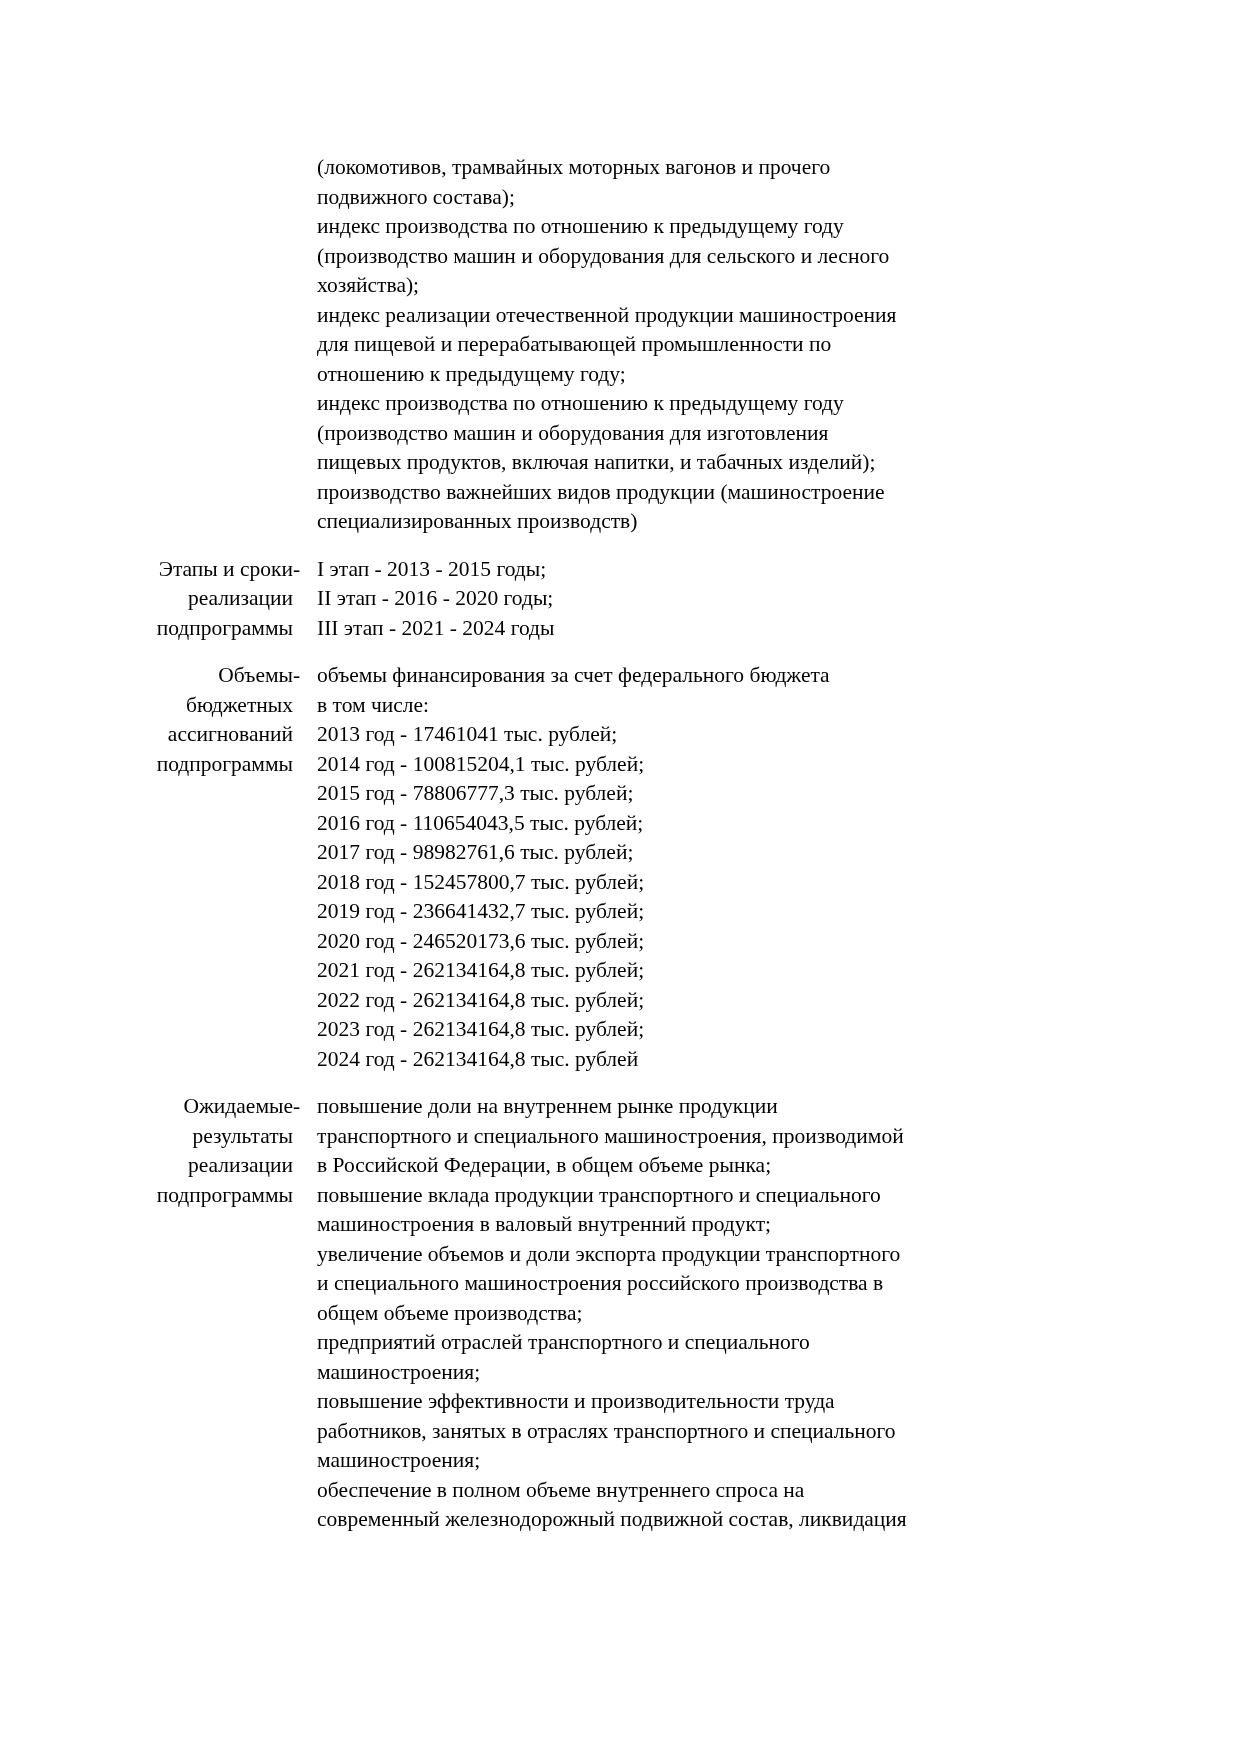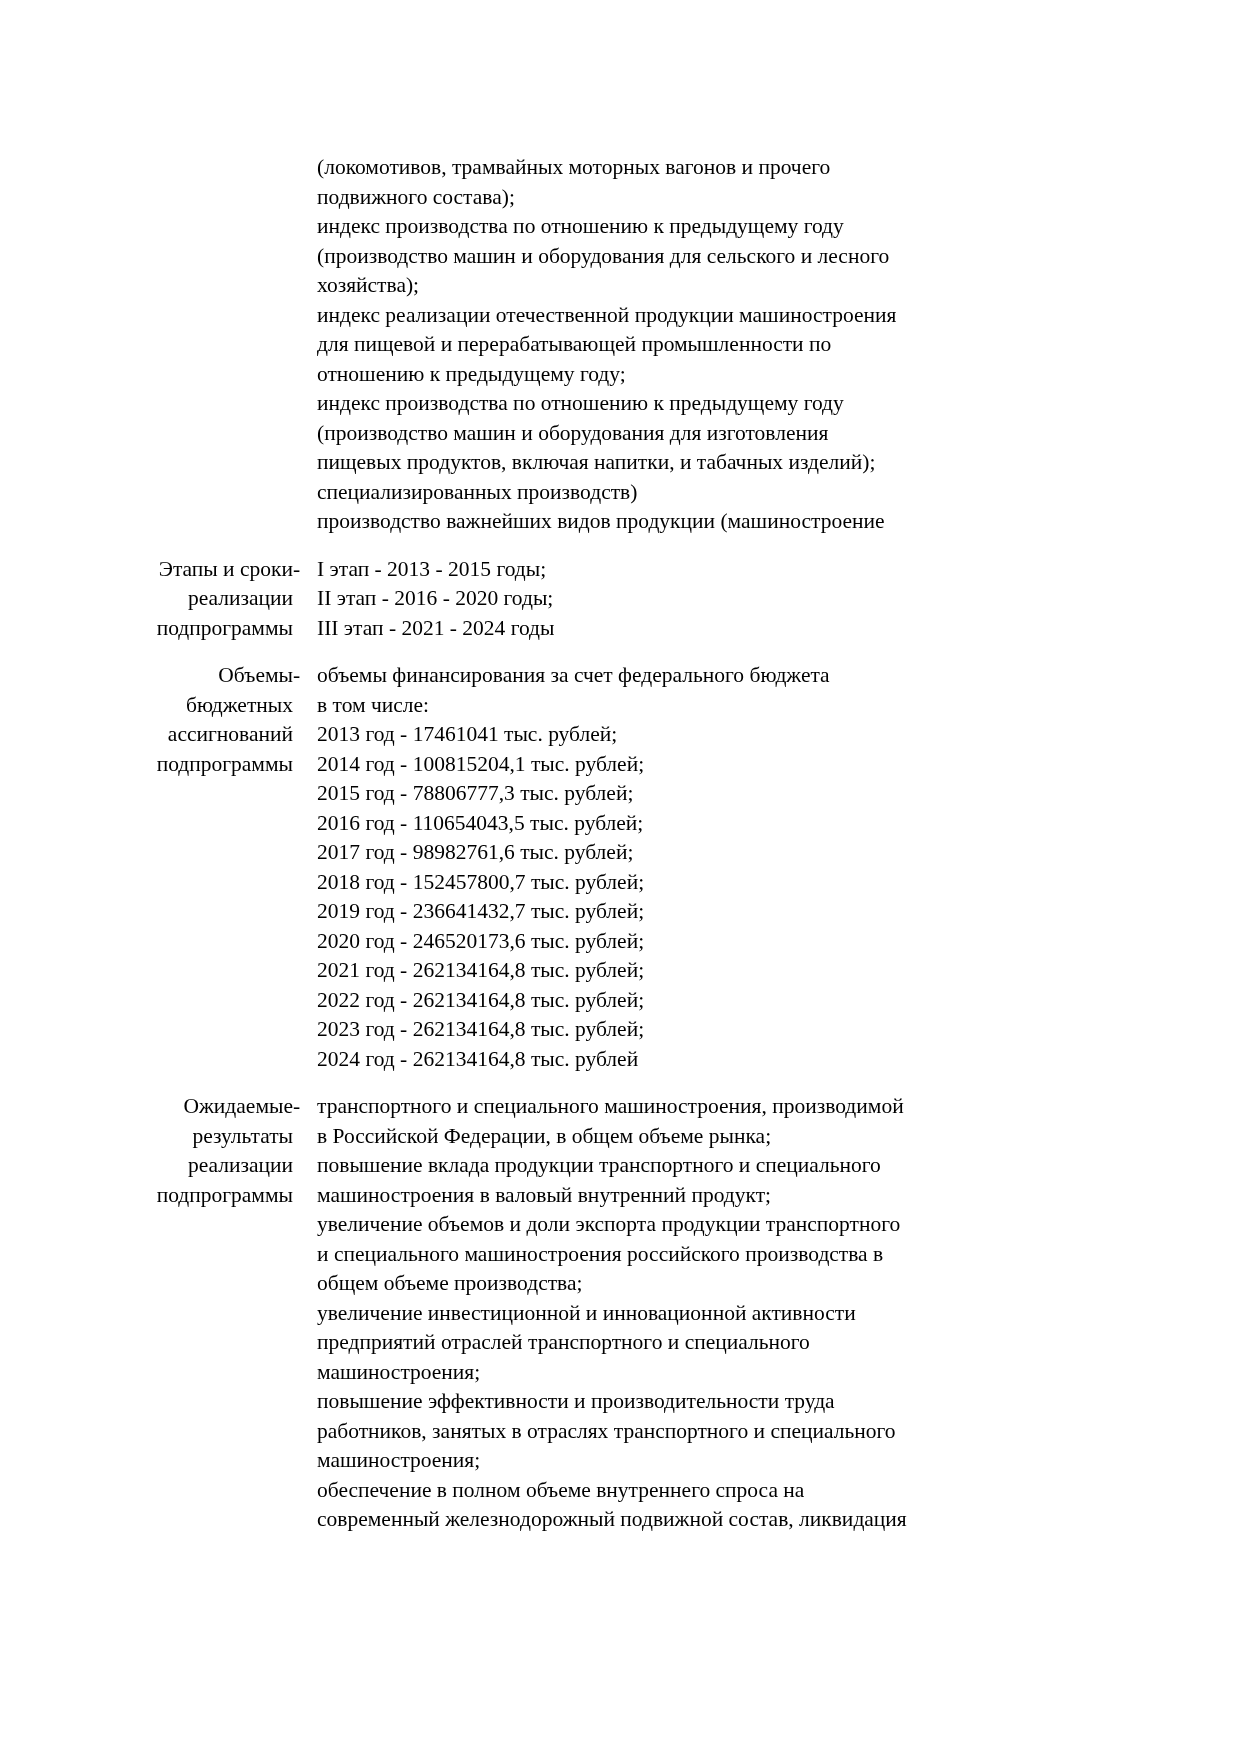--- a/index.html
+++ b/index.html
@@ -44,22 +44,22 @@
           <div class="line">подвижного состава);</div>
           <div class="line">индекс производства по отношению к предыдущему году</div>
           <div class="line">(производство машин и оборудования для сельского и лесного</div>
           <div class="line">хозяйства);</div>
           <div class="line">индекс реализации отечественной продукции машиностроения</div>
           <div class="line">для пищевой и перерабатывающей промышленности по</div>
           <div class="line">отношению к предыдущему году;</div>
           <div class="line">индекс производства по отношению к предыдущему году</div>
           <div class="line">(производство машин и оборудования для изготовления</div>
           <div class="line">пищевых продуктов, включая напитки, и табачных изделий);</div>
+          <div class="line">производство важнейших видов продукции (машиностроение</div>
           <div class="line">специализированных производств)</div>
-          <div class="line">производство важнейших видов продукции (машиностроение</div>
         </div>
   </div>
 
   <div class="row">
     <div class="label-col">
           <div class="line">Этапы и сроки</div>
           <div class="line">реализации</div>
           <div class="line">подпрограммы</div>
         </div>
     <div class="dash-col">-</div>
@@ -98,28 +98,28 @@
 
   <div class="row">
     <div class="label-col">
           <div class="line">Ожидаемые</div>
           <div class="line">результаты</div>
           <div class="line">реализации</div>
           <div class="line">подпрограммы</div>
         </div>
     <div class="dash-col">-</div>
     <div class="content-col">
+          <div class="line">повышение доли на внутреннем рынке продукции</div>
           <div class="line">транспортного и специального машиностроения, производимой</div>
           <div class="line">в Российской Федерации, в общем объеме рынка;</div>
           <div class="line">повышение вклада продукции транспортного и специального</div>
           <div class="line">машиностроения в валовый внутренний продукт;</div>
           <div class="line">увеличение объемов и доли экспорта продукции транспортного</div>
           <div class="line">и специального машиностроения российского производства в</div>
           <div class="line">общем объеме производства;</div>
-          <div class="line">увеличение инвестиционной и инновационной активности</div>
           <div class="line">предприятий отраслей транспортного и специального</div>
           <div class="line">машиностроения;</div>
           <div class="line">повышение эффективности и производительности труда</div>
           <div class="line">работников, занятых в отраслях транспортного и специального</div>
           <div class="line">машиностроения;</div>
           <div class="line">обеспечение в полном объеме внутреннего спроса на</div>
           <div class="line">современный железнодорожный подвижной состав, ликвидация</div>
         </div>
   </div>
 </div>

